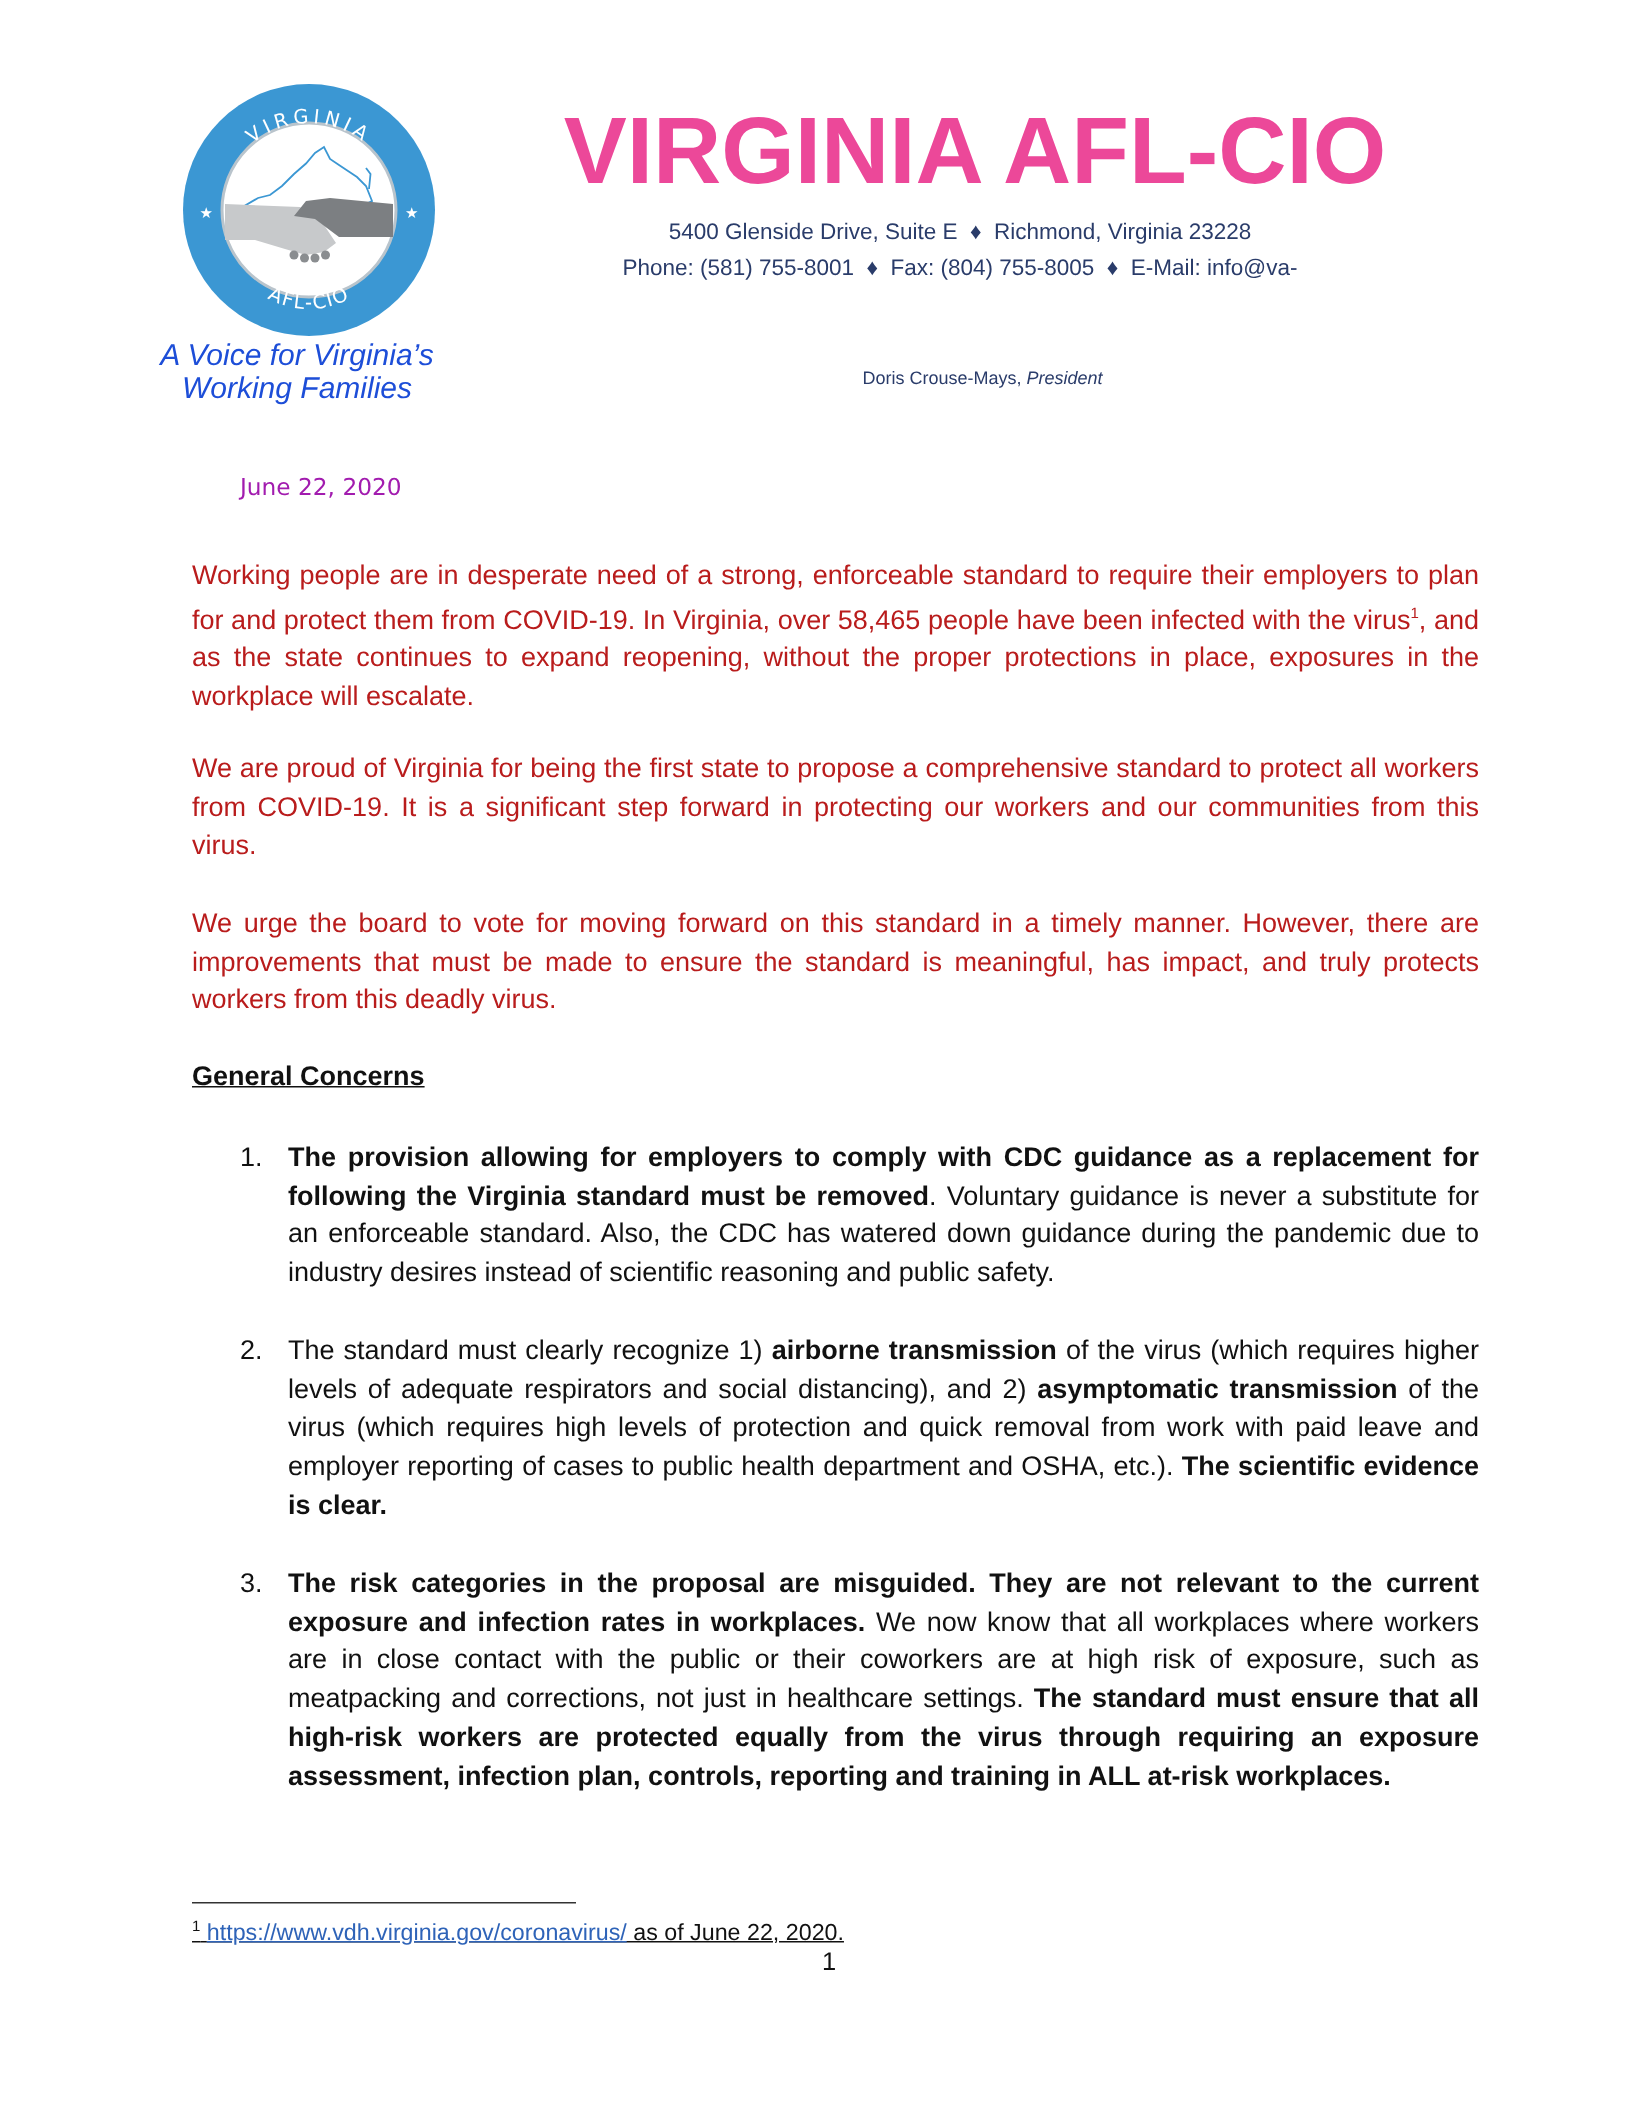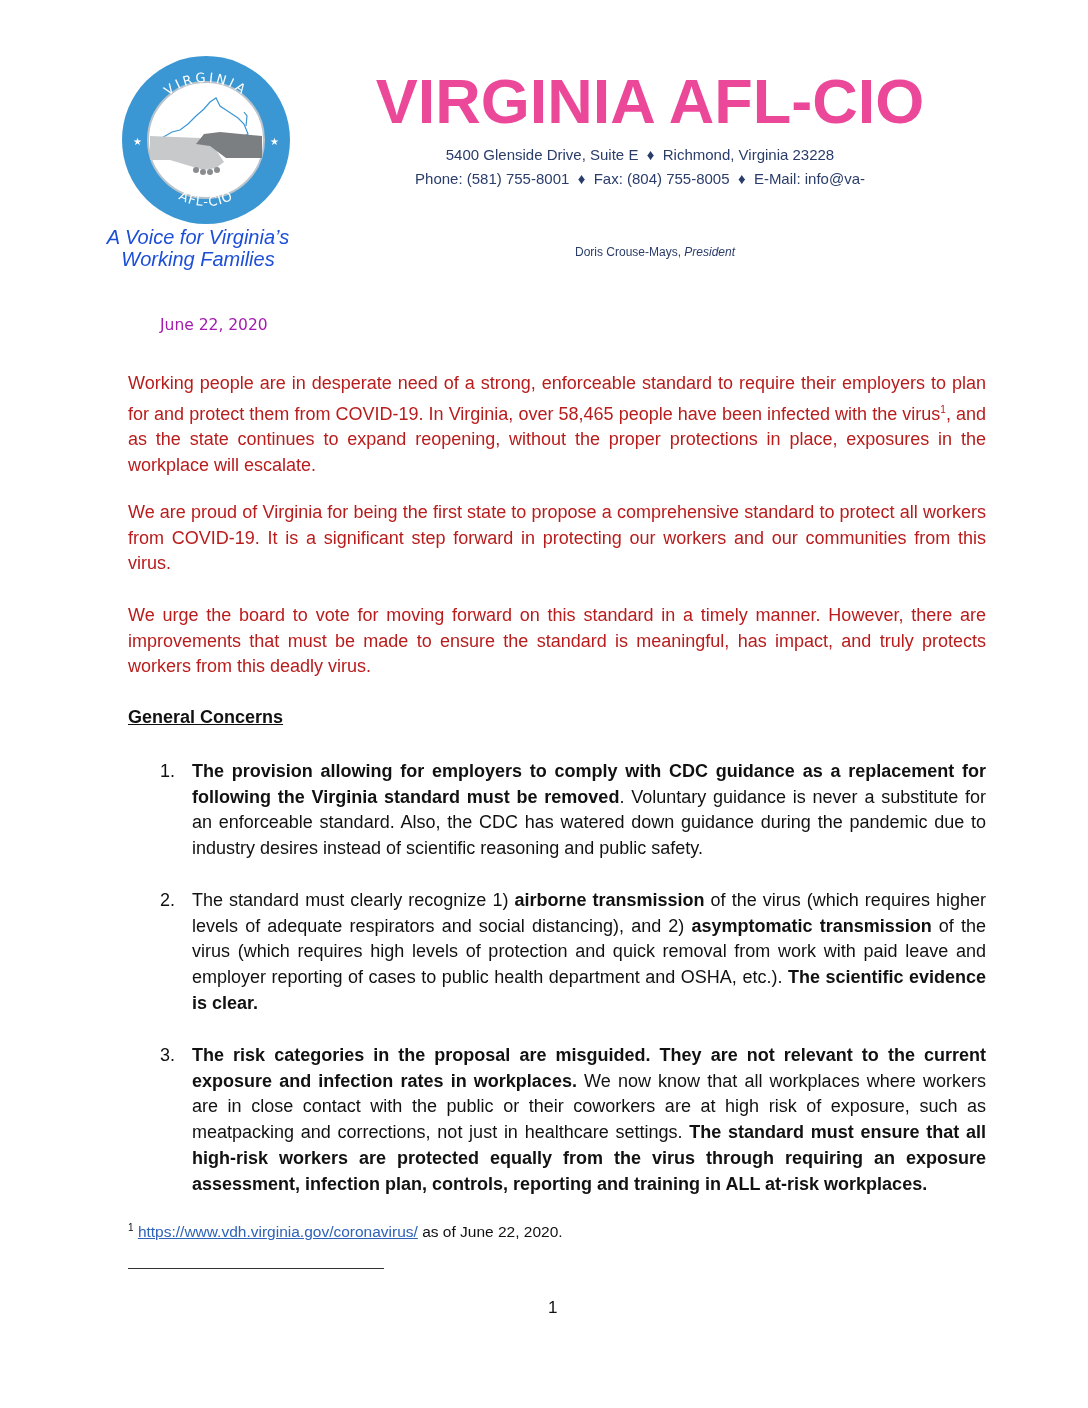--- a/index.html
+++ b/index.html
@@ -17,21 +17,21 @@
     .p3 { top: 603px; }
     .heading { position: absolute; left: 128px; top: 707px; font-size: 18px; font-weight: bold; text-decoration: underline; }
     .list-item { position: absolute; left: 128px; width: 858px; font-size: 18px; line-height: 25.7px; }
     .list-item .num { position: absolute; left: 32px; top: 0; }
     .list-item .txt { margin-left: 64px; text-align: justify; }
     .li1 { top: 759px; }
     .li2 { top: 888px; }
     .li3 { top: 1043px; }
     b { font-weight: bold; }
     .fn-rule { position: absolute; left: 128px; top: 1268px; width: 256px; height: 1px; background: #333; }
-    .footnote { position: absolute; left: 128px; top: 1222px; font-size: 15.5px; color: #111; }
+    .footnote { position: absolute; left: 128px; top: 1279px; font-size: 15.5px; color: #111; text-decoration: underline; }
     .footnote sup { font-size: 10px; }
     .footnote a { color: #2e63b8; text-decoration: underline; }
     .page-num { position: absolute; left: 548px; top: 1298px; font-size: 17px; }
   </style>
 </head>
 <body>
 
 <div class="logo">
   <svg width="172" height="172" viewBox="0 0 172 172">
     <defs>

